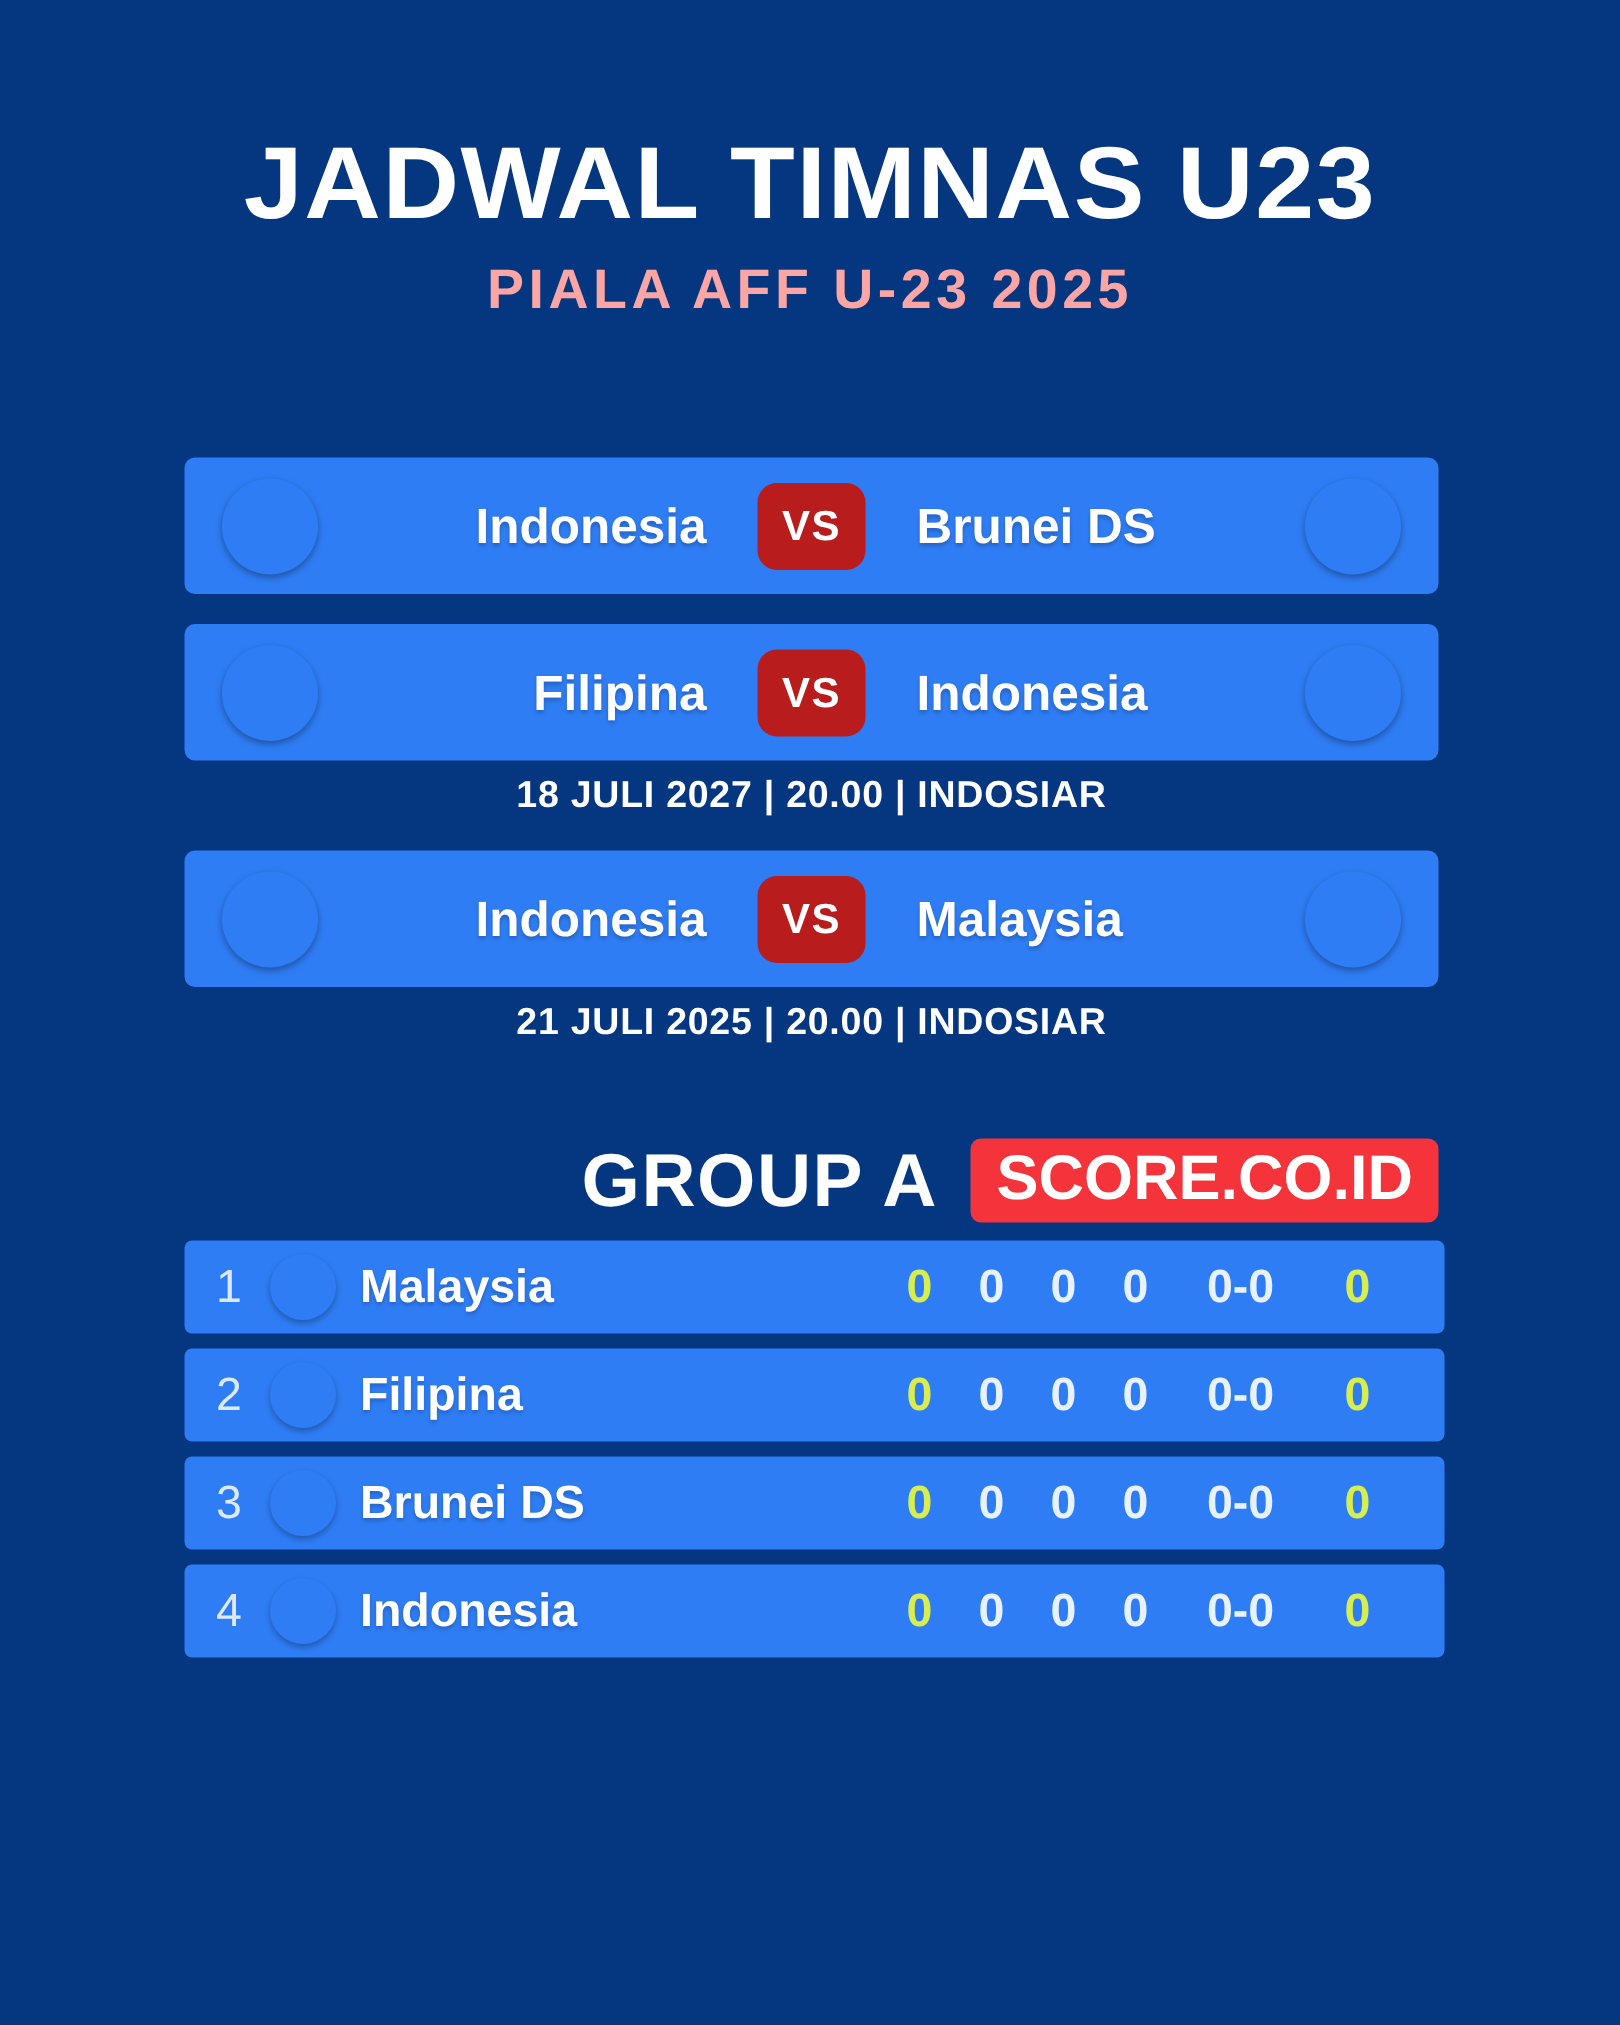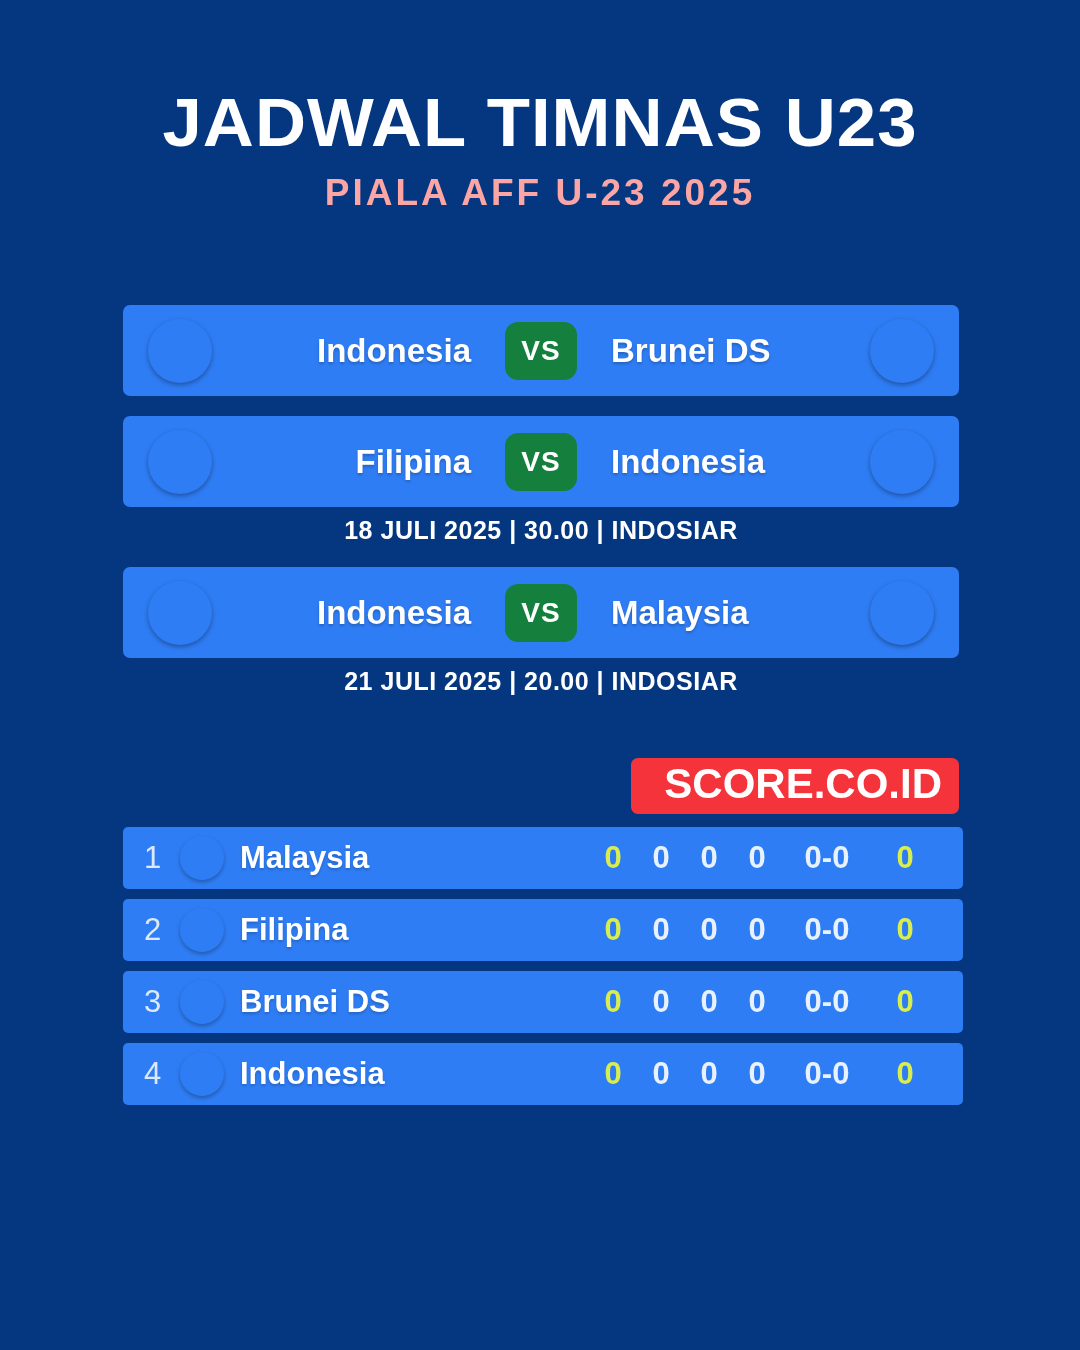--- a/index.html
+++ b/index.html
@@ -81,21 +81,21 @@
     width: 270px;
     text-align: center;
     text-shadow: 0 2px 3px rgba(0,0,0,.22);
   }
   .team-name.home { text-align: right;  padding-right: 34px; }
   .team-name.away { text-align: left;   padding-left: 34px; }
 
   .vs-badge {
     width: 72px;
     height: 58px;
-    background: #15803d;
+    background: #b91c1c;
     border-radius: 13px;
     display: flex;
     align-items: center;
     justify-content: center;
     color: #ffffff;
     font-size: 28px;
     font-weight: 800;
     letter-spacing: 1px;
     flex: none;
   }
@@ -126,21 +126,21 @@
     font-weight: 900;
     color: #ffffff;
     letter-spacing: 1px;
   }
   .score-badge {
     background: #f5333a;
     color: #ffffff;
     font-size: 42px;
     font-weight: 600;
     letter-spacing: 0px;
-    padding: 5px 17px 9px 33px;
+    padding: 5px 17px 9px 17px;
     border-radius: 7px;
     line-height: 1;
   }
 
   
   .standings {
     position: absolute;
     top: 827px;
     left: 123px;
     width: 840px;
@@ -274,41 +274,42 @@
         <span class="flag left">
           <span class="fl fl-ph"><span class="blue"></span><span class="red"></span><span class="tri"></span><span class="sun"></span></span>
         </span>
         <span class="team-name home">Filipina</span>
         <span class="vs-badge">VS</span>
         <span class="team-name away">Indonesia</span>
         <span class="flag right">
           <span class="fl fl-id"><span class="top"></span><span class="bot"></span></span>
         </span>
       </div>
-      <div class="match-meta">18 JULI 2025 | 30.00 | INDOSIAR</div>
+      <div class="match-meta">18 JULI 2027 | 20.00 | INDOSIAR</div>
     </div>
 
     <div class="match-block">
       <div class="match-bar">
         <span class="flag left">
           <span class="fl fl-id"><span class="top"></span><span class="bot"></span></span>
         </span>
         <span class="team-name home">Indonesia</span>
         <span class="vs-badge">VS</span>
         <span class="team-name away">Malaysia</span>
         <span class="flag right">
           <span class="fl fl-my"><span class="canton"></span><span class="moon"></span><span class="star"></span></span>
         </span>
       </div>
       <div class="match-meta">21 JULI 2025 | 20.00 | INDOSIAR</div>
     </div>
 
   </div>
 
   <div class="group-header">
+    <span class="group-title">GROUP A</span>
     <span class="score-badge">SCORE.CO.ID</span>
   </div>
 
   <div class="standings">
 
     <div class="stand-row">
       <span class="rank">1</span>
       <span class="stand-flag">
         <span class="fl fl-my"><span class="canton"></span><span class="moon"></span><span class="star"></span></span>
       </span>

